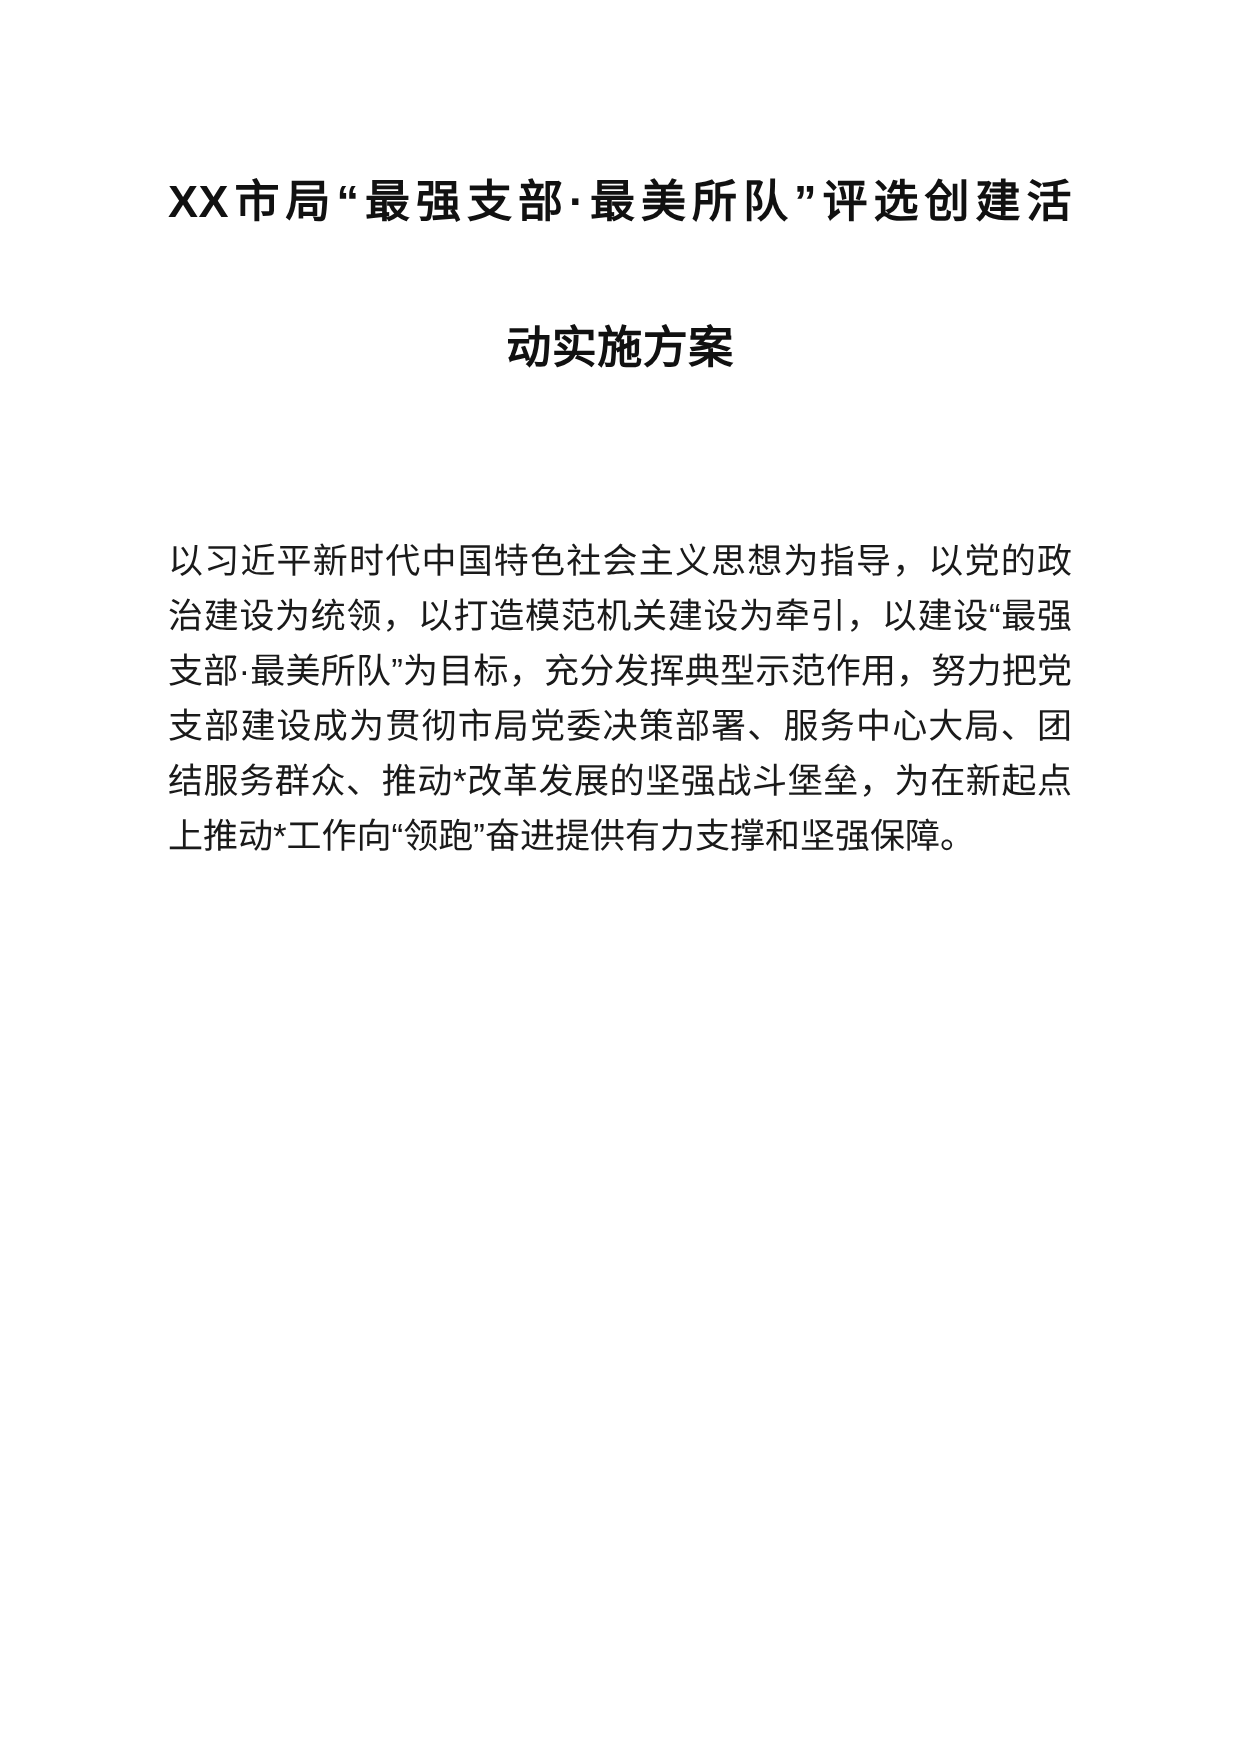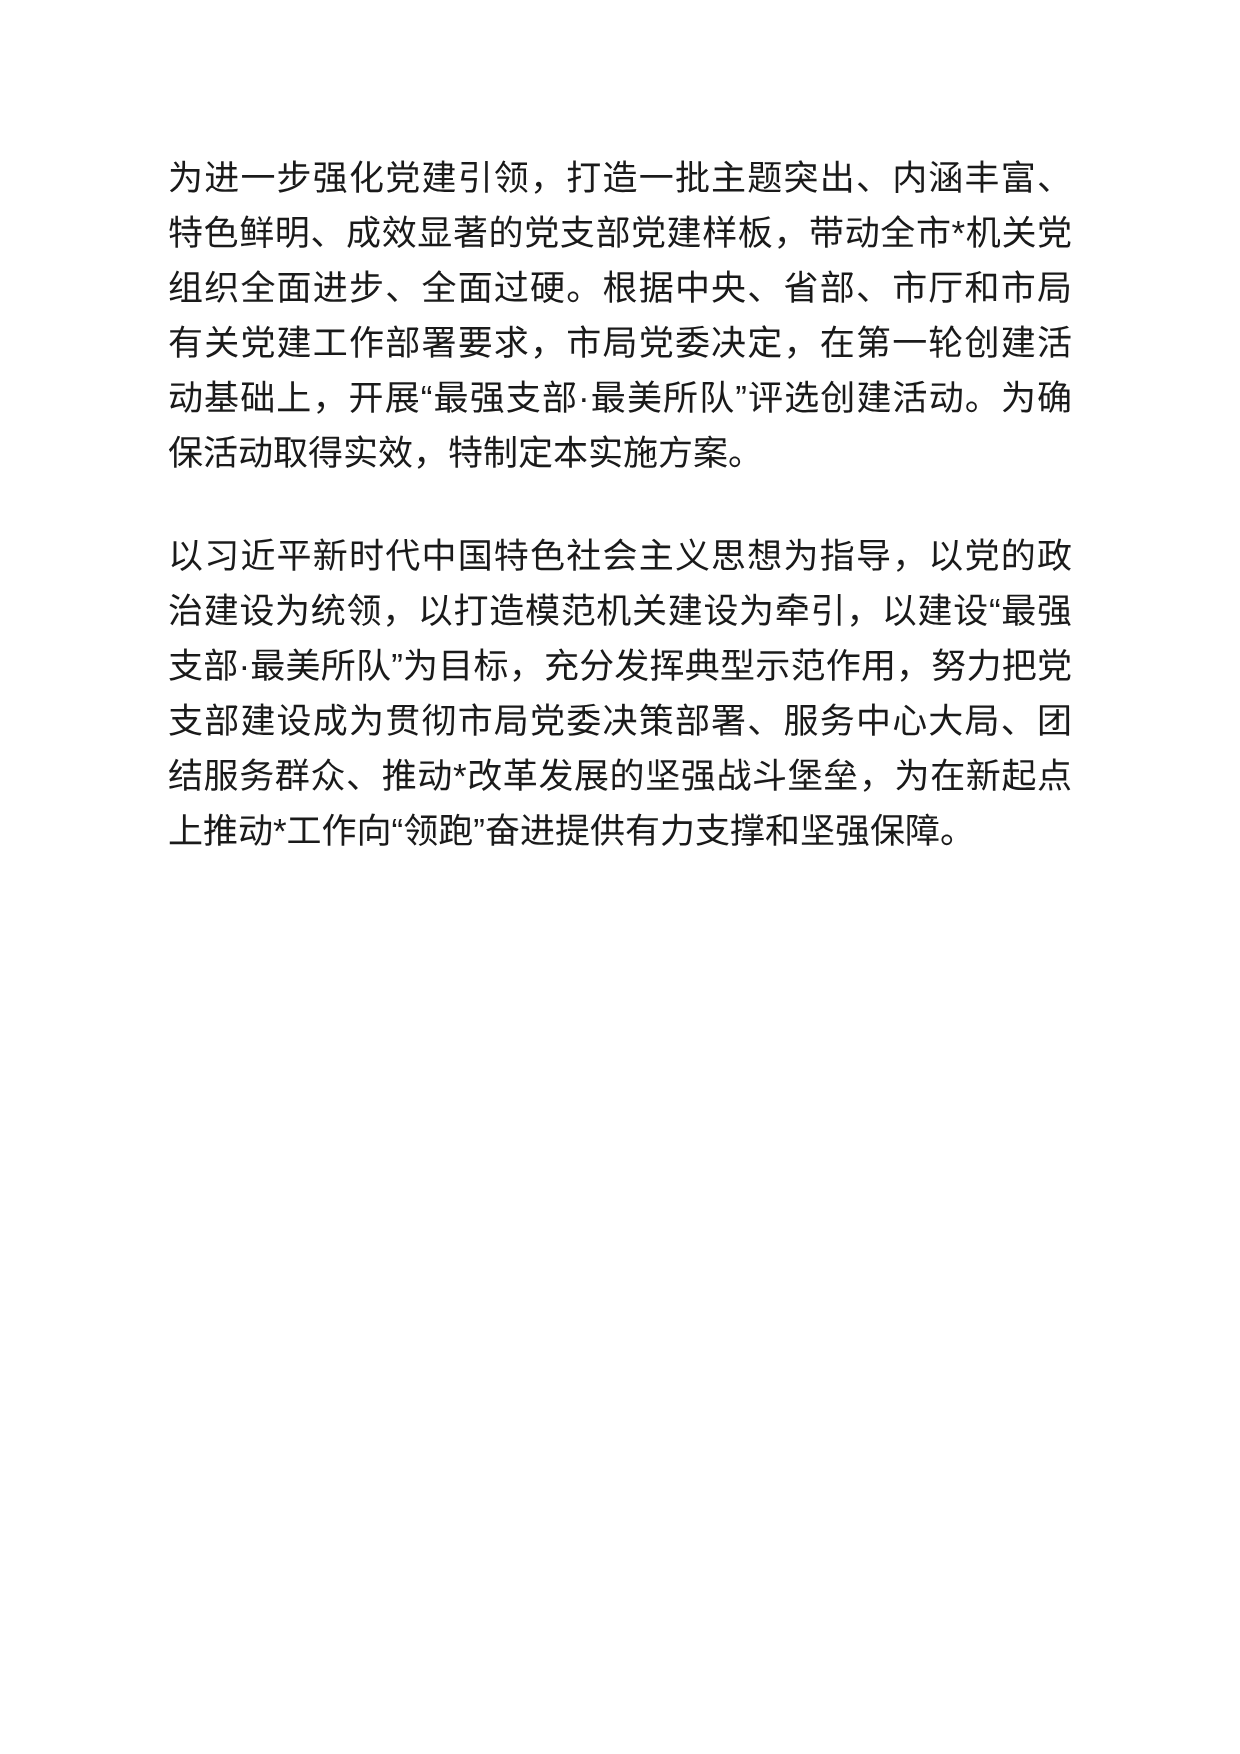--- a/index.html
+++ b/index.html
@@ -91,22 +91,25 @@
   .para:last-child {
     margin-bottom: 12px;
   }
 </style>
 </head>
 <body>
 
 <div class="page">
   <div class="content">
 
+    <h1 class="doc-title">
+      <span class="title-line-1">XX市局“最强支部·最美所队”评选创建活</span>
+      <span class="title-line-2">动实施方案</span>
+    </h1>
 
     <div class="para-spacer-top"></div>
 
-    <p class="body-block para">为进一步强化党建引领，打造一批主题突出、内涵丰富、特色鲜明、成效显著的党支部党建样板，带动全市*机关党组织全面进步、全面过硬。根据中央、省部、市厅和市局有关党建工作部署要求，市局党委决定，在第一轮创建活动基础上，开展“最强支部·最美所队”评选创建活动。为确保活动取得实效，特制定本实施方案。</p>
 
 
     <p class="body-block para">以习近平新时代中国特色社会主义思想为指导，以党的政治建设为统领，以打造模范机关建设为牵引，以建设“最强支部·最美所队”为目标，充分发挥典型示范作用，努力把党支部建设成为贯彻市局党委决策部署、服务中心大局、团结服务群众、推动*改革发展的坚强战斗堡垒，为在新起点上推动*工作向“领跑”奋进提供有力支撑和坚强保障。</p>
 
   </div>
 </div>
 
 </body></html>

